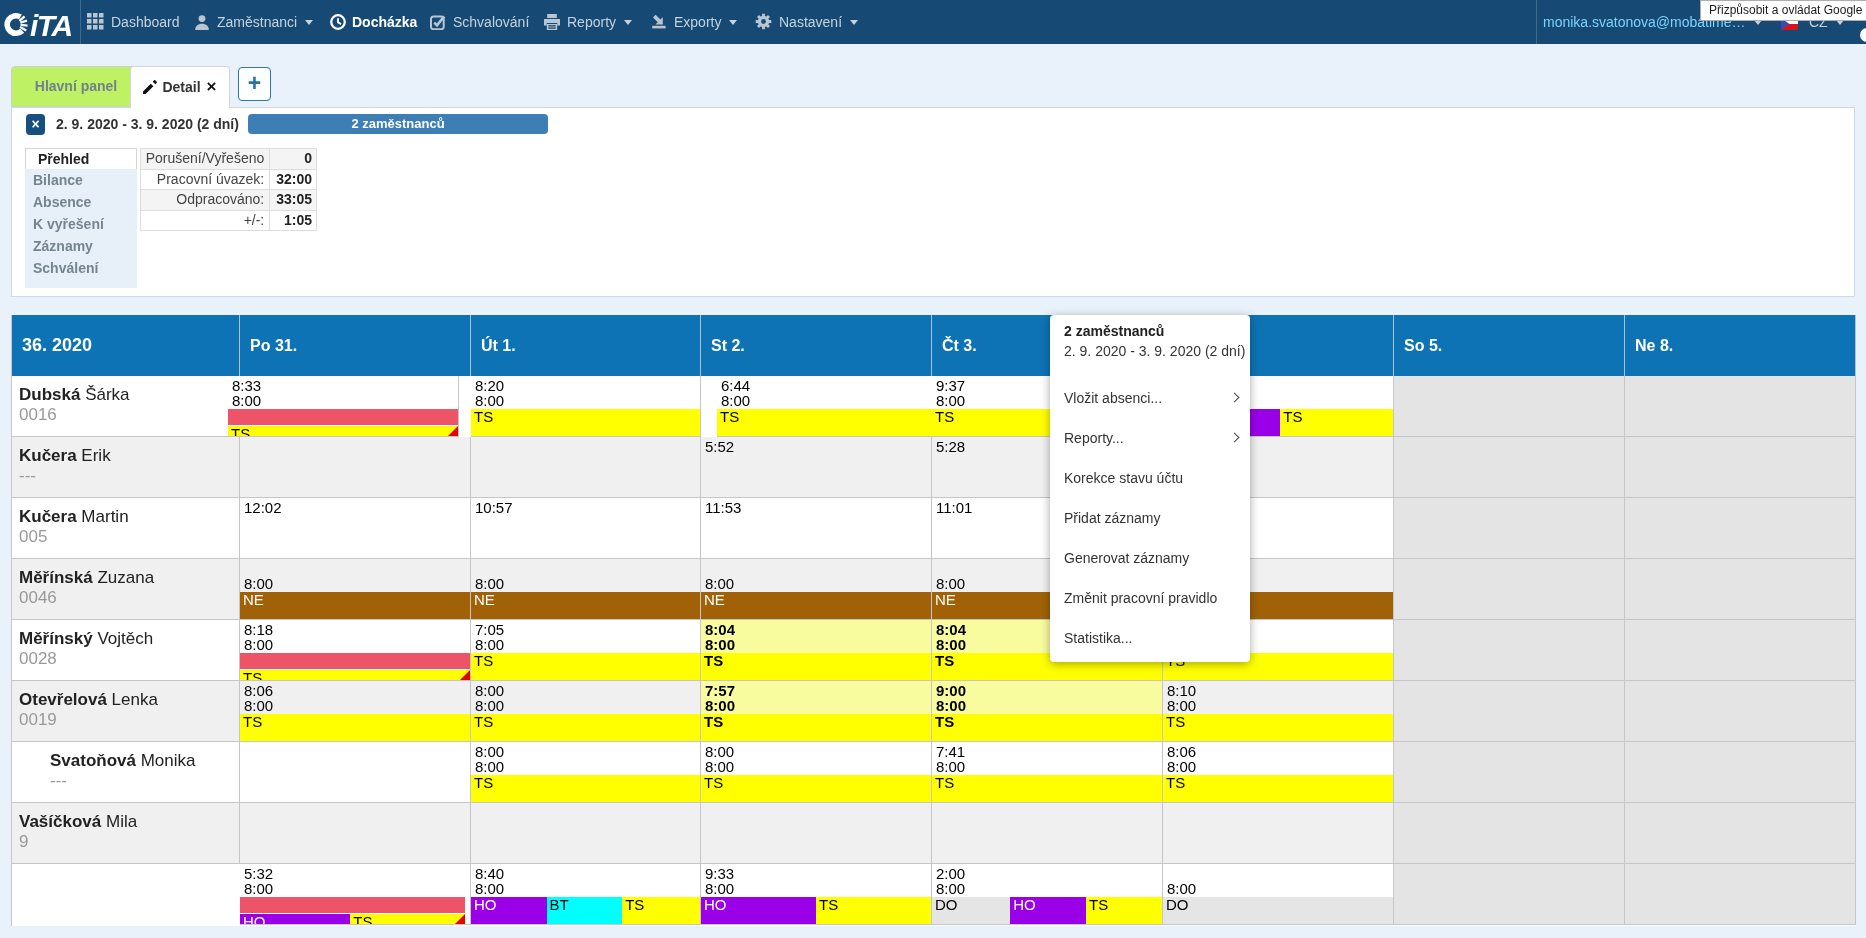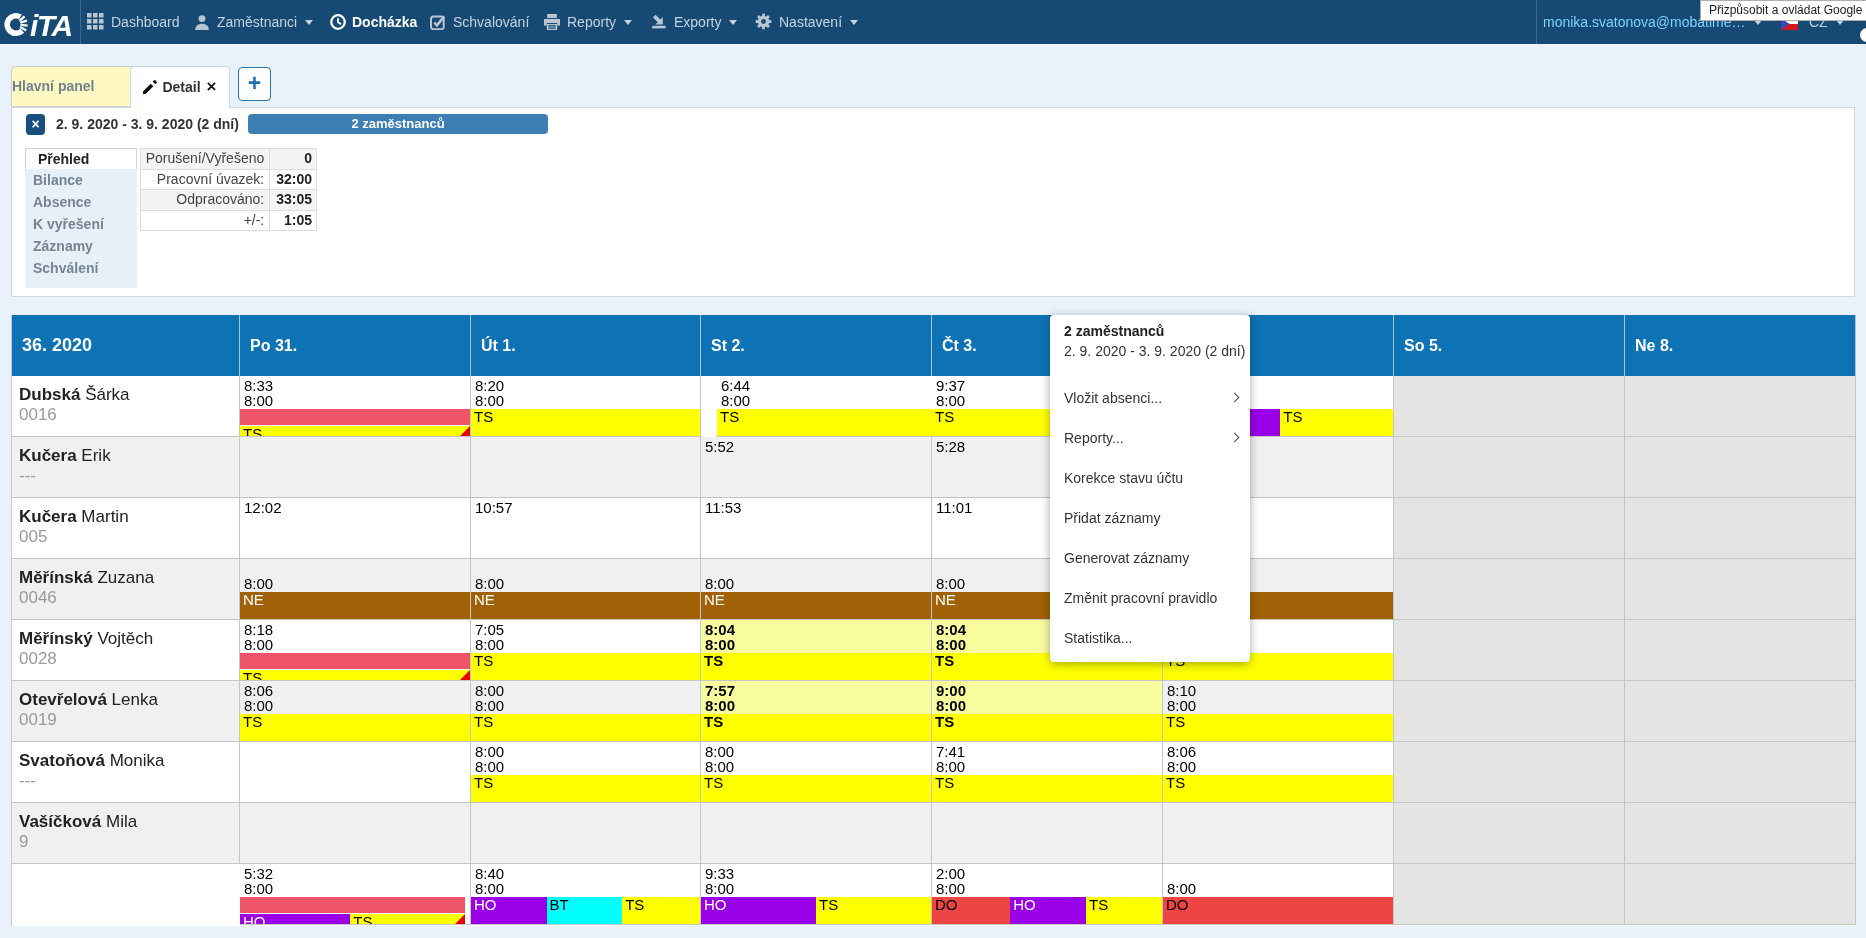--- a/index.html
+++ b/index.html
@@ -10,21 +10,21 @@
 .logo{position:absolute;left:0;top:0}
 .nitem{position:absolute;top:0;height:44px;line-height:44px;color:#c6d2dd;font-size:14px;white-space:nowrap}
 .nitem svg{vertical-align:-3px;margin-right:7px}
 .nitem.act{color:#fff;font-weight:bold}
 .car{display:inline-block;width:0;height:0;border-left:4.5px solid transparent;border-right:4.5px solid transparent;border-top:5px solid #c6d2dd;margin-left:8px;vertical-align:2px}
 .wcirc{position:absolute;left:1860px;top:28px;width:14px;height:14px;border-radius:50%;background:#fff}
 
 .ttip{position:absolute;left:1700px;top:0;width:172px;height:21px;background:#fff;border:1px solid #adadad;font-size:12px;color:#1b1b1b;line-height:19px;padding-left:8px;white-space:nowrap;overflow:hidden;z-index:60}
 
 .tab{position:absolute;font-size:14px;font-weight:bold;z-index:5}
-.tab1{left:11px;top:66px;width:130px;height:41px;background:#fef9c3;border:1px solid #cfcfcf;border-radius:4px 4px 0 0;color:#71828f;line-height:39px;font-size:14px}
+.tab1{left:11px;top:66px;width:130px;height:41px;background:#bef264;border:1px solid #cfcfcf;border-radius:4px 4px 0 0;color:#71828f;line-height:39px;text-align:center;font-size:14px}
 .tab2{left:130px;top:66px;width:100px;height:42px;background:#fff;border:1px solid #cfd8e0;border-bottom:none;border-radius:4px 4px 0 0;color:#333;line-height:40px;text-align:center;font-size:14px}
 .tab2 svg{vertical-align:-2px;margin-right:5px}
 .tab2 .x{margin-left:6px;color:#111;font-weight:bold;font-size:17px}
 .plus{position:absolute;left:238px;top:67px;width:33px;height:34px;background:#fdfefe;border:1px solid #2e74ad;border-radius:4px;color:#2570ae;font-size:23px;font-weight:bold;text-align:center;line-height:30px;z-index:5}
 
 .panel{position:absolute;left:11px;top:107px;width:1844px;height:190px;background:#fff;border:1px solid #cdd9e3;border-top:1px solid #cfd8e0;z-index:1}
 .notch{position:absolute;left:130px;top:106px;width:100px;height:2px;background:#fff;z-index:4}
 .xbtn{position:absolute;left:26px;top:114px;width:19px;height:21px;background:#17507e;border-radius:4px;color:#fff;text-align:center;line-height:21px;font-size:14px;font-weight:bold;z-index:2}
 .drange{position:absolute;left:56px;top:116px;font-size:14px;font-weight:bold;color:#333;z-index:2}
 .pill{position:absolute;left:248px;top:114px;width:300px;height:20px;background:#3d7eb5;border-radius:4px;color:#fff;font-size:13px;font-weight:bold;text-align:center;line-height:20px;z-index:2}
@@ -51,21 +51,21 @@
 .nm .num{color:#999}
 .tm{padding:2px 0 0 4px;font-size:15px;line-height:15px;color:#000}
 .bars{position:absolute;left:0;right:0;top:33px;bottom:0;display:flex;flex-direction:column;overflow:hidden}
 .red{flex:none;height:16px;margin-bottom:1px;background:#ee5467}
 .brow{flex:1;display:flex}
 .seg{height:100%;font-size:15px;line-height:16px;padding-left:3px;overflow:hidden}
 .seg.ts{background:#ffff00;color:#000}
 .seg.ne{background:#a16207;color:#fff}
 .seg.ho{background:#9900e8;color:#fff}
 .seg.bt{background:#00ffff;color:#000}
-.seg.do{background:#ef4444;color:#000}
+.seg.do{background:#e5e5e5;color:#000}
 .tri{position:absolute;right:0;bottom:0;width:0;height:0;border-left:10px solid transparent;border-bottom:10px solid #e60000}
 
 .pop{position:absolute;left:1050px;top:315px;width:200px;height:347px;background:#fff;border-radius:4px;box-shadow:0 2px 10px rgba(0,0,0,.35);z-index:50;font-size:15px;color:#333}
 .pop .ph{padding:6px 0 0 14px}
 .pop .ph .t1{font-weight:bold;font-size:14px;color:#222;line-height:20px;white-space:nowrap}
 .pop .ph .t2{font-size:14px;color:#333;line-height:20px;white-space:nowrap}
 .pop .items{position:absolute;top:63px;left:0;right:0}
 .pop .it{height:40px;line-height:40px;padding-left:14px;position:relative;font-size:14px;white-space:nowrap}
 .pop .chev{position:absolute;right:12px;top:16px;width:7px;height:7px;border-top:1.6px solid #444;border-right:1.6px solid #444;transform:rotate(45deg)}
 </style></head><body>
@@ -179,21 +179,21 @@
     <div class="hc" style="left:459px;width:230px">Út 1.</div>
     <div class="hc" style="left:689px;width:231px">St 2.</div>
     <div class="hc" style="left:920px;width:231px">Čt 3.</div>
     <div class="hc" style="left:1151px;width:231px">Pá 4.</div>
     <div class="hc" style="left:1382px;width:231px">So 5.</div>
     <div class="hc" style="left:1613px;width:231px">Ne 8.</div>
 <div class="grow" style="top:61px">
       <div class="c " style="left:0px;width:228px;">
         <div class="nm"><b>Dubská</b> Šárka<br><span class="num">0016</span></div>
       </div>
-      <div class="c " style="left:228px;width:231px;">
+      <div class="c " style="left:216px;width:231px;">
         <div class="tm">8:33<br>8:00</div>
         <div class="bars">
           <div class="red"></div>
           <div class="brow">
             <div class="seg ts" style="width:100%"><span>TS</span></div>
           </div>
         </div>
         <div class="tri"></div>
       </div>
       <div class="c " style="left:459px;width:230px;">
@@ -405,21 +405,21 @@
         <div class="bars">
           <div class="brow">
             <div class="seg ts" style="width:100%"><span>TS</span></div>
           </div>
         </div>
       </div>
       <div class="c we" style="left:1382px;width:231px;"></div>
       <div class="c we" style="left:1613px;width:231px;"></div>
     </div>
 <div class="grow" style="top:427px">
-      <div class="c " style="left:0px;width:228px;">
+      <div class="c " style="left:0px;width:228px;padding-left:31px;">
         <div class="nm"><b>Svatoňová</b> Monika<br><span class="num">---</span></div>
       </div>
       <div class="c " style="left:228px;width:231px;"></div>
       <div class="c " style="left:459px;width:230px;">
         <div class="tm">8:00<br>8:00</div>
         <div class="bars">
           <div class="brow">
             <div class="seg ts" style="width:100%"><span>TS</span></div>
           </div>
         </div>

